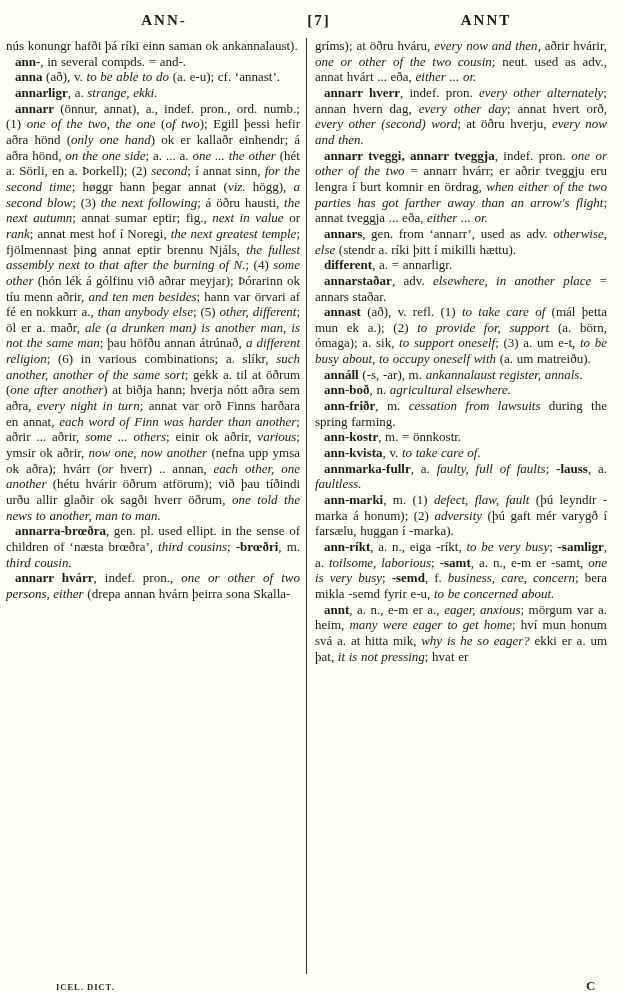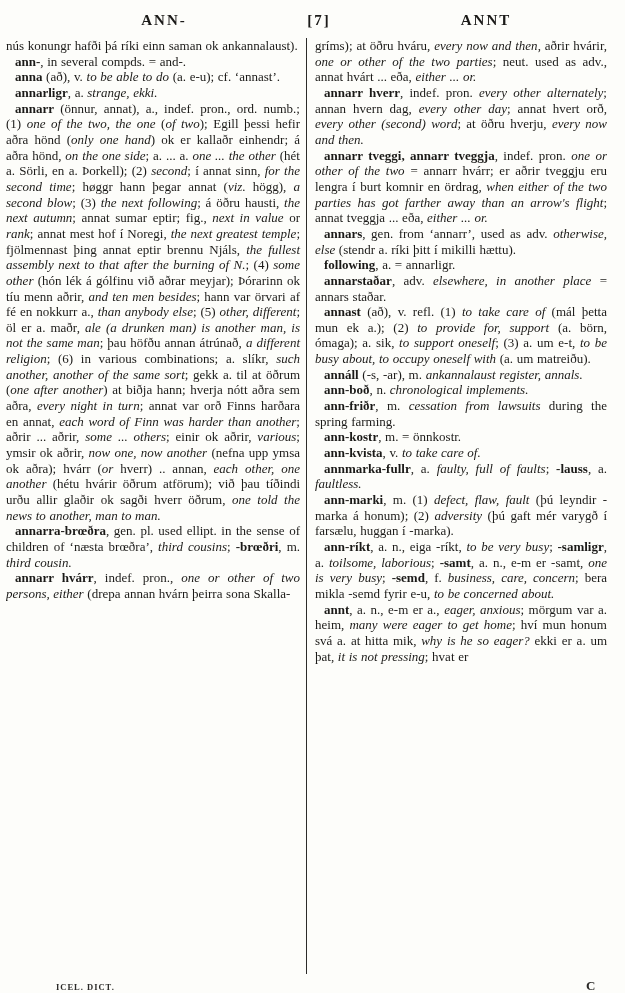--- a/index.html
+++ b/index.html
@@ -65,29 +65,29 @@
         <p class="entry noindent"><span class="r-p">nús konungr hafði þá ríki einn saman ok ankannalaust).</span></p>
         <p class="entry"><span class="r-b">ann-</span><span class="r-p">, in several compds. = and-.</span></p>
         <p class="entry"><span class="r-b">anna</span><span class="r-p"> (að), v. </span><span class="r-i">to be able to do</span><span class="r-p"> (a. e-u); cf. ‘annast’.</span></p>
         <p class="entry"><span class="r-b">annarligr</span><span class="r-p">, a. </span><span class="r-i">strange, ekki.</span></p>
         <p class="entry"><span class="r-b">annarr</span><span class="r-p"> (önnur, annat), a., indef. pron., ord. numb.; (1) </span><span class="r-i">one of the two, the one</span><span class="r-p"> (</span><span class="r-i">of two</span><span class="r-p">); Egill þessi hefir aðra hönd (</span><span class="r-i">only one hand</span><span class="r-p">) ok er kallaðr einhendr; á aðra hönd, </span><span class="r-i">on the one side</span><span class="r-p">; a. ... a. </span><span class="r-i">one ... the other</span><span class="r-p"> (hét a. Sörli, en a. Þorkell); (2) </span><span class="r-i">second</span><span class="r-p">; í annat sinn, </span><span class="r-i">for the second time</span><span class="r-p">; høggr hann þegar annat (</span><span class="r-i">viz.</span><span class="r-p"> högg), </span><span class="r-i">a second blow</span><span class="r-p">; (3) </span><span class="r-i">the next following</span><span class="r-p">; á öðru hausti, </span><span class="r-i">the next autumn</span><span class="r-p">; annat sumar eptir; fig., </span><span class="r-i">next in value</span><span class="r-p"> or </span><span class="r-i">rank</span><span class="r-p">; annat mest hof í Noregi, </span><span class="r-i">the next greatest temple</span><span class="r-p">; fjölmennast þing annat eptir brennu Njáls, </span><span class="r-i">the fullest assembly next to that after the burning of N.</span><span class="r-p">; (4) </span><span class="r-i">some other</span><span class="r-p"> (hón lék á gólfinu við aðrar meyjar); Þórarinn ok tíu menn aðrir, </span><span class="r-i">and ten men besides</span><span class="r-p">; hann var örvari af fé en nokkurr a., </span><span class="r-i">than anybody else</span><span class="r-p">; (5) </span><span class="r-i">other, different</span><span class="r-p">; öl er a. maðr, </span><span class="r-i">ale (a drunken man) is another man, is not the same man</span><span class="r-p">; þau höfðu annan átrúnað, </span><span class="r-i">a different religion</span><span class="r-p">; (6) in various combinations; a. slíkr, </span><span class="r-i">such another, another of the same sort</span><span class="r-p">; gekk a. til at öðrum (</span><span class="r-i">one after another</span><span class="r-p">) at biðja hann; hverja nótt aðra sem aðra, </span><span class="r-i">every night in turn</span><span class="r-p">; annat var orð Finns harðara en annat, </span><span class="r-i">each word of Finn was harder than another</span><span class="r-p">; aðrir ... aðrir, </span><span class="r-i">some ... others</span><span class="r-p">; einir ok aðrir, </span><span class="r-i">various</span><span class="r-p">; ymsir ok aðrir, </span><span class="r-i">now one, now another</span><span class="r-p"> (nefna upp ymsa ok aðra); hvárr (</span><span class="r-i">or</span><span class="r-p"> hverr) .. annan, </span><span class="r-i">each other, one another</span><span class="r-p"> (hétu hvárir öðrum atförum); við þau tíðindi urðu allir glaðir ok sagði hverr öðrum, </span><span class="r-i">one told the news to another, man to man.</span></p>
         <p class="entry"><span class="r-b">annarra-brœðra</span><span class="r-p">, gen. pl. used ellipt. in the sense of children of ‘næsta brœðra’, </span><span class="r-i">third cousins</span><span class="r-p">; </span><span class="r-b">-brœðri</span><span class="r-p">, m. </span><span class="r-i">third cousin.</span></p>
         <p class="entry"><span class="r-b">annarr hvárr</span><span class="r-p">, indef. pron., </span><span class="r-i">one or other of two persons, either</span><span class="r-p"> (drepa annan hvárn þeirra sona Skalla-</span></p>
       </div>
     <div class="colrule"></div>
     <div class="col col-right" id="col-right">
-        <p class="entry noindent"><span class="r-p">gríms); at öðru hváru, </span><span class="r-i">every now and then</span><span class="r-p">, aðrir hvárir, </span><span class="r-i">one or other of the two parties</span><span class="r-p">; neut. used as adv., annat hvárt ... eða, </span><span class="r-i">either ... or.</span></p>
+        <p class="entry noindent"><span class="r-p">gríms); at öðru hváru, </span><span class="r-i">every now and then</span><span class="r-p">, aðrir hvárir, </span><span class="r-i">one or other of the two cousin</span><span class="r-p">; neut. used as adv., annat hvárt ... eða, </span><span class="r-i">either ... or.</span></p>
         <p class="entry"><span class="r-b">annarr hverr</span><span class="r-p">, indef. pron. </span><span class="r-i">every other alternately</span><span class="r-p">; annan hvern dag, </span><span class="r-i">every other day</span><span class="r-p">; annat hvert orð, </span><span class="r-i">every other (second) word</span><span class="r-p">; at öðru hverju, </span><span class="r-i">every now and then.</span></p>
         <p class="entry"><span class="r-b">annarr tveggi, annarr tveggja</span><span class="r-p">, indef. pron. </span><span class="r-i">one or other of the two</span><span class="r-p"> = annarr hvárr; er aðrir tveggju eru lengra í burt komnir en ördrag, </span><span class="r-i">when either of the two parties has got farther away than an arrow's flight</span><span class="r-p">; annat tveggja ... eða, </span><span class="r-i">either ... or.</span></p>
         <p class="entry"><span class="r-b">annars</span><span class="r-p">, gen. from ‘annarr’, used as adv. </span><span class="r-i">otherwise, else</span><span class="r-p"> (stendr a. ríki þitt í mikilli hættu).</span></p>
-        <p class="entry"><span class="r-b">following</span><span class="r-p">, a. = annarligr.</span></p>
+        <p class="entry"><span class="r-b">different</span><span class="r-p">, a. = annarligr.</span></p>
         <p class="entry"><span class="r-b">annarstaðar</span><span class="r-p">, adv. </span><span class="r-i">elsewhere, in another place</span><span class="r-p"> = annars staðar.</span></p>
         <p class="entry"><span class="r-b">annast</span><span class="r-p"> (að), v. refl. (1) </span><span class="r-i">to take care of</span><span class="r-p"> (mál þetta mun ek a.); (2) </span><span class="r-i">to provide for, support</span><span class="r-p"> (a. börn, ómaga); a. sik, </span><span class="r-i">to support oneself</span><span class="r-p">; (3) a. um e-t, </span><span class="r-i">to be busy about, to occupy oneself with</span><span class="r-p"> (a. um matreiðu).</span></p>
         <p class="entry"><span class="r-b">annáll</span><span class="r-p"> (-s, -ar), m. </span><span class="r-i">ankannalaust register, annals.</span></p>
-        <p class="entry"><span class="r-b">ann-boð</span><span class="r-p">, n. </span><span class="r-i">chronological implements.</span></p>
+        <p class="entry"><span class="r-b">ann-boð</span><span class="r-p">, n. </span><span class="r-i">agricultural elsewhere.</span></p>
         <p class="entry"><span class="r-b">ann-friðr</span><span class="r-p">, m. </span><span class="r-i">cessation from lawsuits</span><span class="r-p"> during the spring farming.</span></p>
         <p class="entry"><span class="r-b">ann-kostr</span><span class="r-p">, m. = önnkostr.</span></p>
         <p class="entry"><span class="r-b">ann-kvista</span><span class="r-p">, v. </span><span class="r-i">to take care of.</span></p>
         <p class="entry"><span class="r-b">annmarka-fullr</span><span class="r-p">, a. </span><span class="r-i">faulty, full of faults</span><span class="r-p">; </span><span class="r-b">-lauss</span><span class="r-p">, a. </span><span class="r-i">faultless.</span></p>
         <p class="entry"><span class="r-b">ann-marki</span><span class="r-p">, m. (1) </span><span class="r-i">defect, flaw, fault</span><span class="r-p"> (þú leyndir -marka á honum); (2) </span><span class="r-i">adversity</span><span class="r-p"> (þú gaft mér varygð í farsælu, huggan í -marka).</span></p>
         <p class="entry"><span class="r-b">ann-ríkt</span><span class="r-p">, a. n., eiga -ríkt, </span><span class="r-i">to be very busy</span><span class="r-p">; </span><span class="r-b">-samligr</span><span class="r-p">, a. </span><span class="r-i">toilsome, laborious</span><span class="r-p">; </span><span class="r-b">-samt</span><span class="r-p">, a. n., e-m er -samt, </span><span class="r-i">one is very busy</span><span class="r-p">; </span><span class="r-b">-semd</span><span class="r-p">, f. </span><span class="r-i">business, care, concern</span><span class="r-p">; bera mikla -semd fyrir e-u, </span><span class="r-i">to be concerned about.</span></p>
         <p class="entry"><span class="r-b">annt</span><span class="r-p">, a. n., e-m er a., </span><span class="r-i">eager, anxious</span><span class="r-p">; mörgum var a. heim, </span><span class="r-i">many were eager to get home</span><span class="r-p">; hví mun honum svá a. at hitta mik, </span><span class="r-i">why is he so eager?</span><span class="r-p"> ekki er a. um þat, </span><span class="r-i">it is not pressing</span><span class="r-p">; hvat er</span></p>
       </div>
   </div>
 

